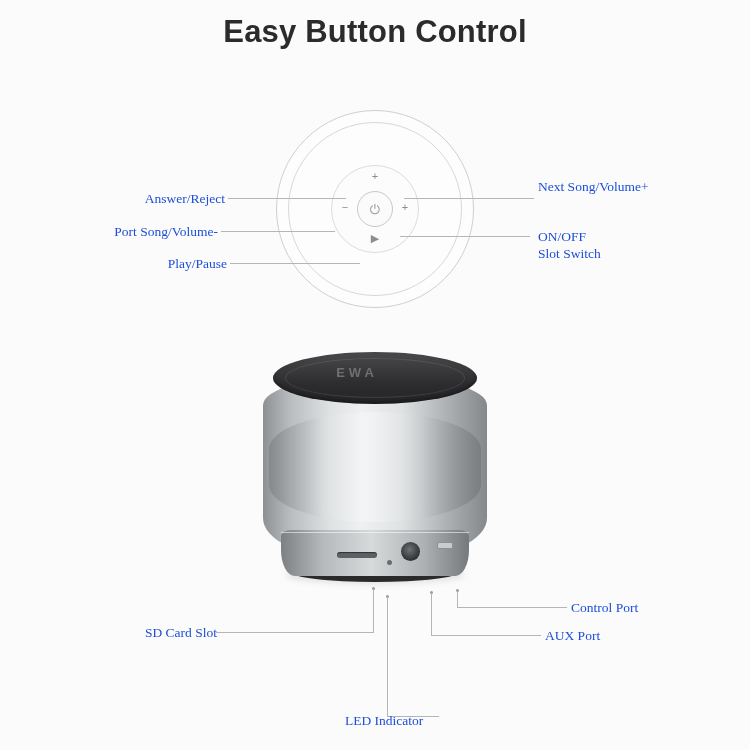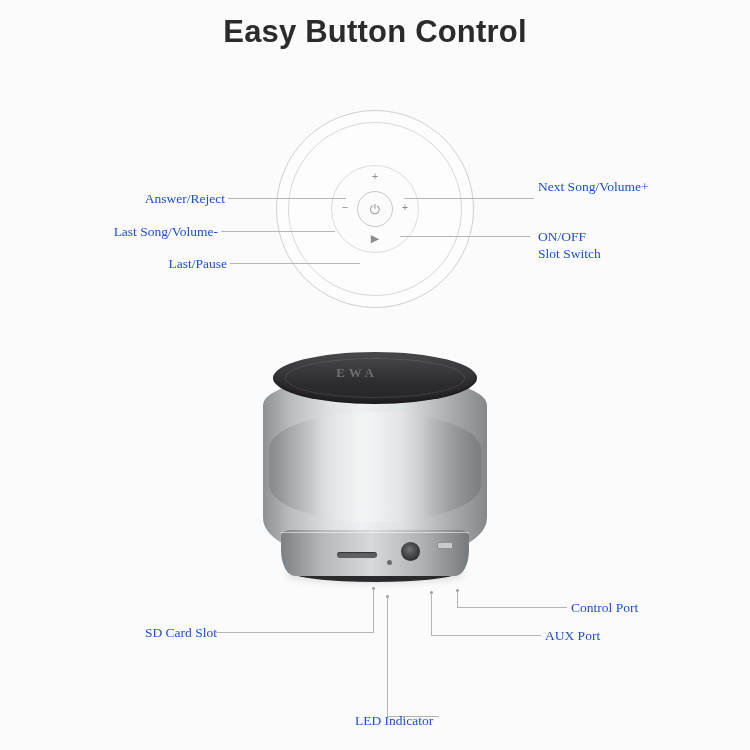--- a/index.html
+++ b/index.html
@@ -116,21 +116,20 @@
   .label.right { text-align: left; }
   .label.left  { text-align: right; }
 
   
   .speaker {
     position: absolute;
     left: 255px;
     top: 352px;
     width: 240px;
     height: 240px;
-    font-family: Liberation Serif, serif;
   }
   .spk-top {
     position: absolute;
     left: 18px; top: 0;
     width: 204px; height: 52px;
     border-radius: 50%;
     background: linear-gradient(180deg,#4a4a4c 0%,#2d2d2f 60%,#242426 100%);
     z-index: 4;
     box-shadow: inset 0 -2px 4px rgba(0,0,0,.35);
   }
@@ -277,22 +276,22 @@
   </div>
 
   <div class="lline" style="left:228px; top:198px; width:118px;"></div>
   <div class="lline" style="left:221px; top:231px; width:114px;"></div>
   <div class="lline" style="left:230px; top:263px; width:130px;"></div>
 
   <div class="lline" style="left:404px; top:198px; width:130px;"></div>
   <div class="lline" style="left:400px; top:236px; width:130px;"></div>
 
   <div class="label left" style="left:113px; top:190px; width:112px;">Answer/Reject</div>
-  <div class="label left" style="left:72px; top:223px; width:146px;">Last Song/Volume-</div>
-  <div class="label left" style="left:137px; top:255px; width:90px;">Last/Pause</div>
+  <div class="label left" style="left:72px; top:223px; width:146px;">Port Song/Volume-</div>
+  <div class="label left" style="left:137px; top:255px; width:90px;">Play/Pause</div>
 
   <div class="label right" style="left:538px; top:178px;text-align:center;">Next Song/Volume+</div>
   <div class="label right" style="left:538px; top:228px;">ON/OFF</div>
   <div class="label right" style="left:538px; top:245px;">Slot Switch</div>
 
   <div class="speaker">
     <div class="spk-shadow"></div>
     <div class="spk-body"></div>
     <div class="spk-waist"></div>
     <div class="spk-top">
@@ -310,21 +309,21 @@
   </div>
 
   <div class="dot" style="left:372px; top:587px;"></div>
   <div class="lline v" style="left:373px; top:589px; width:1px; height:43px;"></div>
   <div class="lline" style="left:216px; top:632px; width:158px;"></div>
   <div class="label left" style="left:119px; top:624px; width:98px;">SD Card Slot</div>
 
   <div class="dot" style="left:386px; top:595px;"></div>
   <div class="lline v" style="left:387px; top:597px; width:1px; height:119px;"></div>
   <div class="lline" style="left:387px; top:716px; width:52px;"></div>
-  <div class="label right" style="left:355px; top:712px;">LED Indicator</div>
+  <div class="label right" style="left:345px; top:712px;">LED Indicator</div>
 
   <div class="dot" style="left:430px; top:591px;"></div>
   <div class="lline v" style="left:431px; top:593px; width:1px; height:42px;"></div>
   <div class="lline" style="left:431px; top:635px; width:110px;"></div>
   <div class="label right" style="left:545px; top:627px;">AUX Port</div>
 
   <div class="dot" style="left:456px; top:589px;"></div>
   <div class="lline v" style="left:457px; top:591px; width:1px; height:16px;"></div>
   <div class="lline" style="left:457px; top:607px; width:110px;"></div>
   <div class="label right" style="left:571px; top:599px;">Control Port</div>

